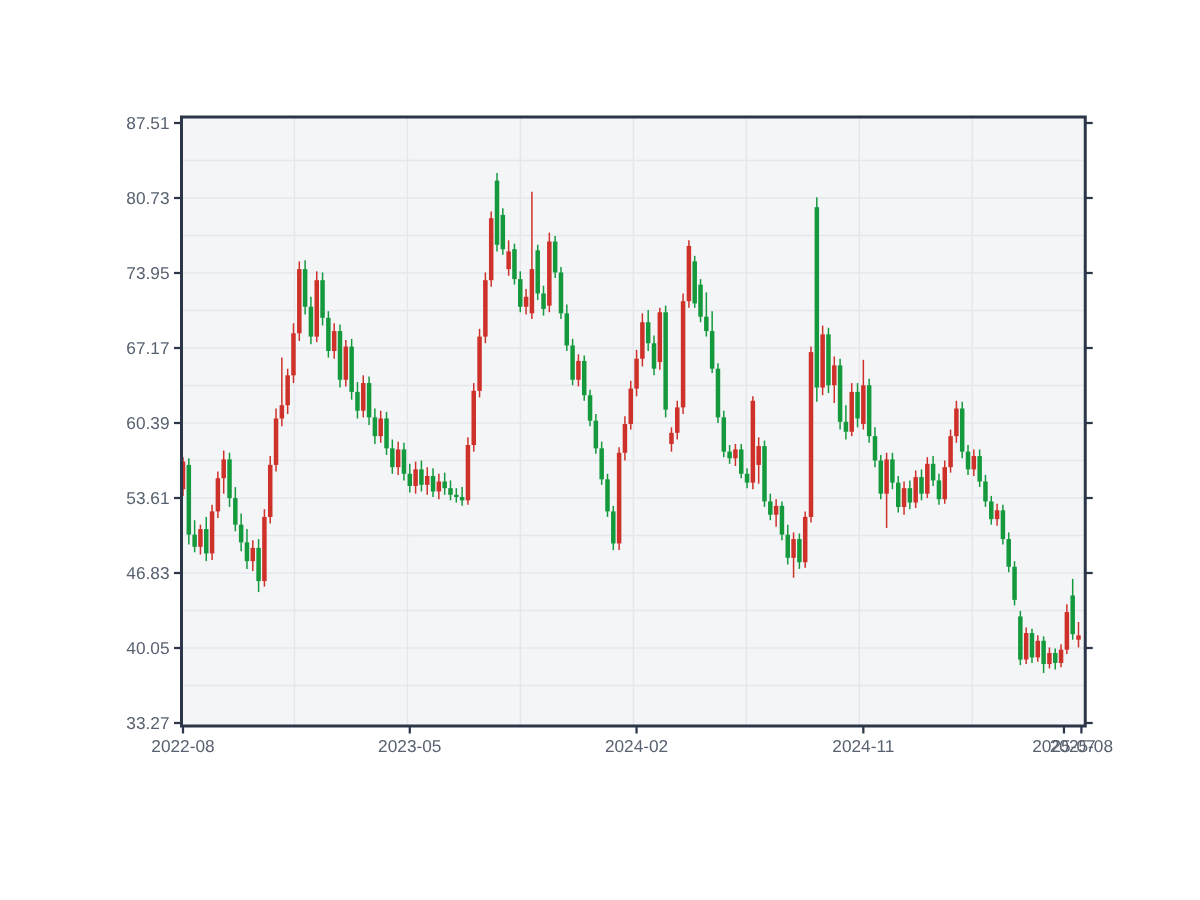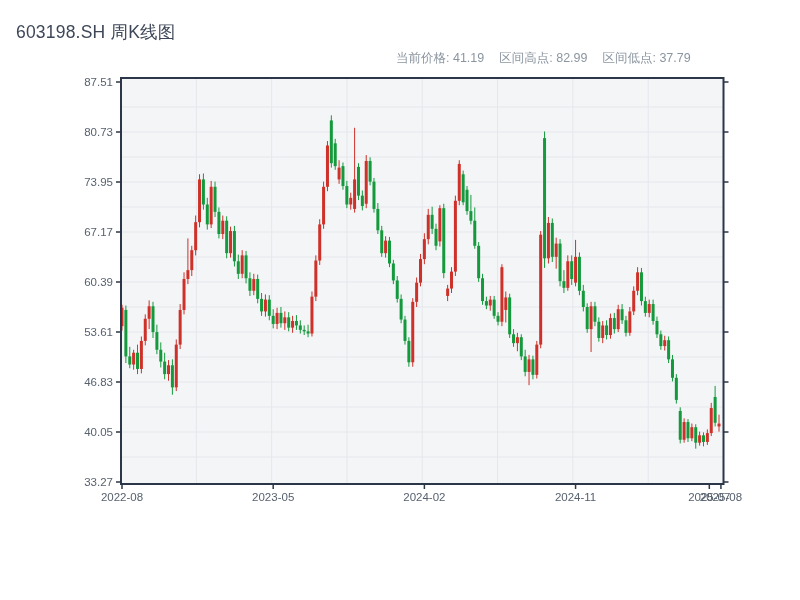--- a/index.html
+++ b/index.html
@@ -383,15 +383,13 @@
       <text x="273.18831168831167" y="501" text-anchor="middle" font-size="11.5px" fill="#57616f">2023-05</text>
       <line x1="424.37662337662334" y1="484" x2="424.37662337662334" y2="489" stroke="#2b3648" stroke-width="1.5"></line>
       <text x="424.37662337662334" y="501" text-anchor="middle" font-size="11.5px" fill="#57616f">2024-02</text>
       <line x1="575.5649350649351" y1="484" x2="575.5649350649351" y2="489" stroke="#2b3648" stroke-width="1.5"></line>
       <text x="575.5649350649351" y="501" text-anchor="middle" font-size="11.5px" fill="#57616f">2024-11</text>
       <line x1="709.3084415584415" y1="484" x2="709.3084415584415" y2="489" stroke="#2b3648" stroke-width="1.5"></line>
       <text x="709.3084415584415" y="501" text-anchor="middle" font-size="11.5px" fill="#57616f">2025-07</text>
       <line x1="720.9383116883116" y1="484" x2="720.9383116883116" y2="489" stroke="#2b3648" stroke-width="1.5"></line>
       <text x="720.9383116883116" y="501" text-anchor="middle" font-size="11.5px" fill="#57616f">2025-08</text>
     </svg>
-  <div class="hdr">603198.SH 周K线图</div>
-  <div class="stats"><span class="seg"><span>当前价格</span>: <span>41.19</span></span><span class="seg"><span>区间高点</span>: <span>82.99</span></span><span class="seg"><span>区间低点</span>: <span>37.79</span></span></div>
 </div>
 
 </body></html>

